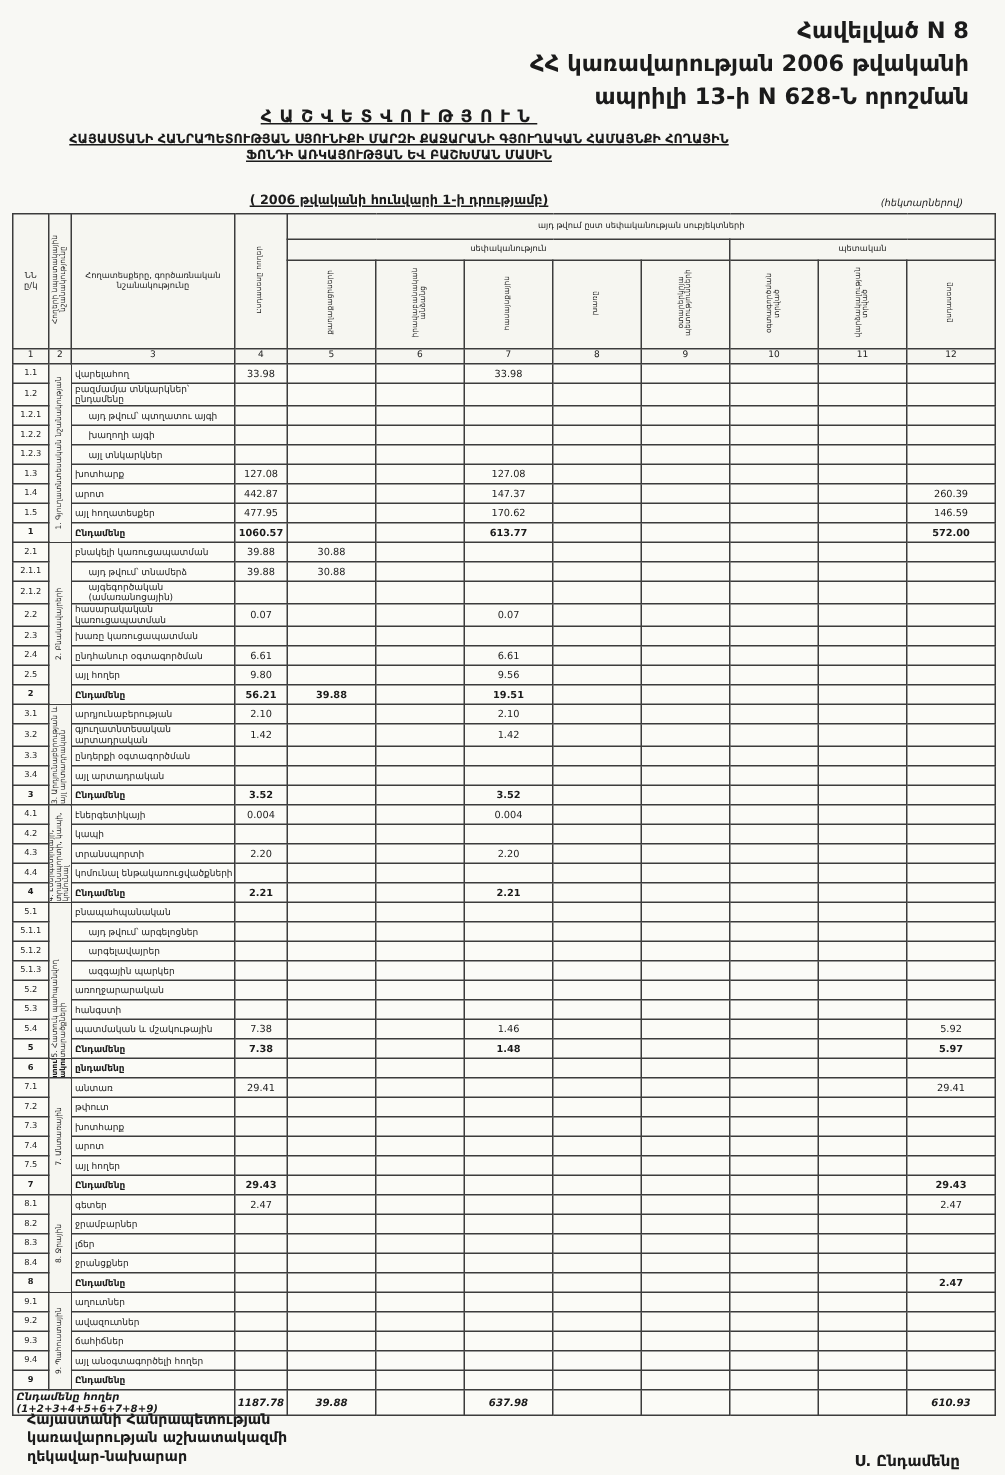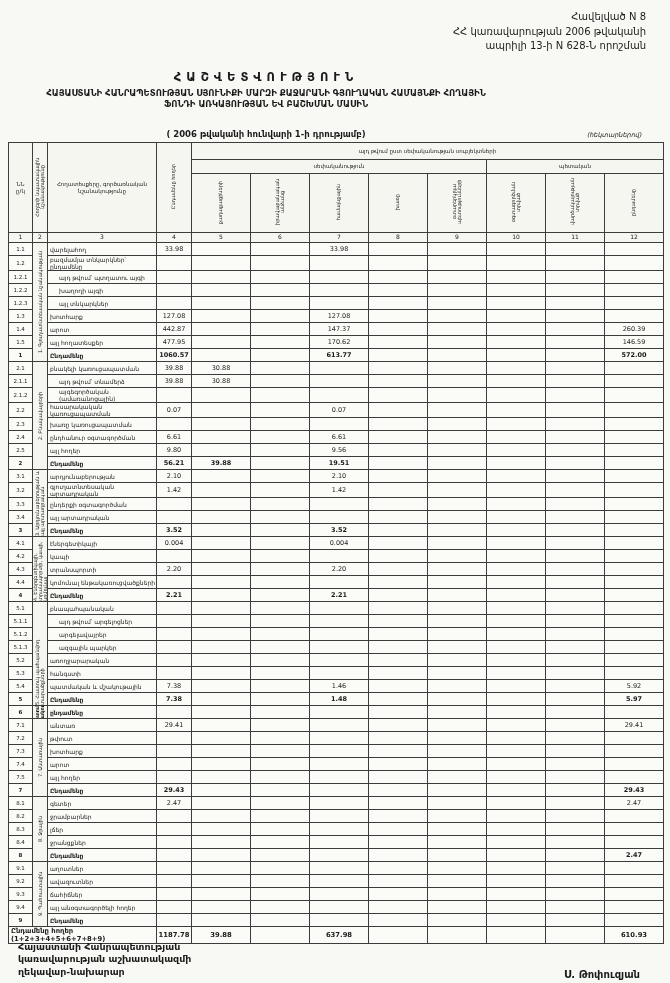--- a/index.html
+++ b/index.html
@@ -2,22 +2,22 @@
 <html><head>
 <meta charset="utf-8">
 <style>
   html,body{margin:0;padding:0;}
   body{
     width:670px;height:983px;position:relative;overflow:hidden;
     background:#f8f8f4;color:#1b1b1b;
     font-family:"DejaVu Sans",sans-serif;
   }
   .appendix{position:absolute;top:10px;right:24px;text-align:right;
-    font-size:10px;font-weight:normal;line-height:1.45;}
-  .titleblock{position:absolute;top:70px;left:0;width:532px;text-align:center;}
+    font-size:15px;font-weight:bold;line-height:1.45;}
+  .titleblock{position:absolute;top:70px;left:0;width:532px;text-align:center;text-decoration:underline;}
   .t1{font-size:11.5px;font-weight:bold;letter-spacing:5px;}
   .t2{font-size:8.5px;font-weight:bold;margin-top:4px;text-align:center;}
   .t3{font-size:8.5px;font-weight:bold;margin-top:1px;}
   .t4{font-size:8.5px;font-weight:bold;margin-top:20px;}
   .units{position:absolute;top:131px;right:28px;font-size:6.5px;font-style:italic;}
 
   table{position:absolute;top:142px;left:8px;width:654px;
     border-collapse:collapse;table-layout:fixed;}
   th,td{border:1px solid #3c3c3c;padding:0;overflow:hidden;}
   th{font-weight:normal;text-align:center;vertical-align:middle;
@@ -37,21 +37,21 @@
   td.nn{font-size:5.5px;text-align:center;}
   td.lbl{text-align:left;padding-left:2px;}
   td.lbl.ind{padding-left:11px;}
   td.val{font-size:6.5px;text-align:center;}
   td.sec{position:relative;background:#f6f6f1;}
   .sec-rot{position:absolute;left:0;top:0;width:100%;height:100%;
     display:flex;align-items:center;justify-content:center;
     writing-mode:vertical-rl;transform:rotate(180deg);
     font-size:5px;line-height:1;overflow:hidden;}
   tr.total td{font-weight:bold;}
-  tr.grand td{font-weight:bold;font-size:6.8px;height:15px;}
+  tr.grand td{font-weight:bold;font-size:6.8px;height:15px;font-style:italic;}
 
   .footer{position:absolute;top:941px;left:18px;font-size:9.5px;
     font-weight:bold;line-height:1.3;}
   .sign{position:absolute;top:969px;right:30px;font-size:10px;font-weight:bold;}
 </style>
 </head>
 <body>
 
 <div class="appendix">
   <div>Հավելված N 8</div>
@@ -838,13 +838,13 @@
         <td class="val">610.93</td>
       </tr>
     </tbody>
 </table>
 
 <div class="footer">
   <div>Հայաստանի Հանրապետության</div>
   <div>կառավարության աշխատակազմի</div>
   <div>ղեկավար-նախարար</div>
 </div>
-<div class="sign">Ս. Թոփուզյան</div>
+<div class="sign">Ս. Ընդամենը</div>
 
 </body></html>

